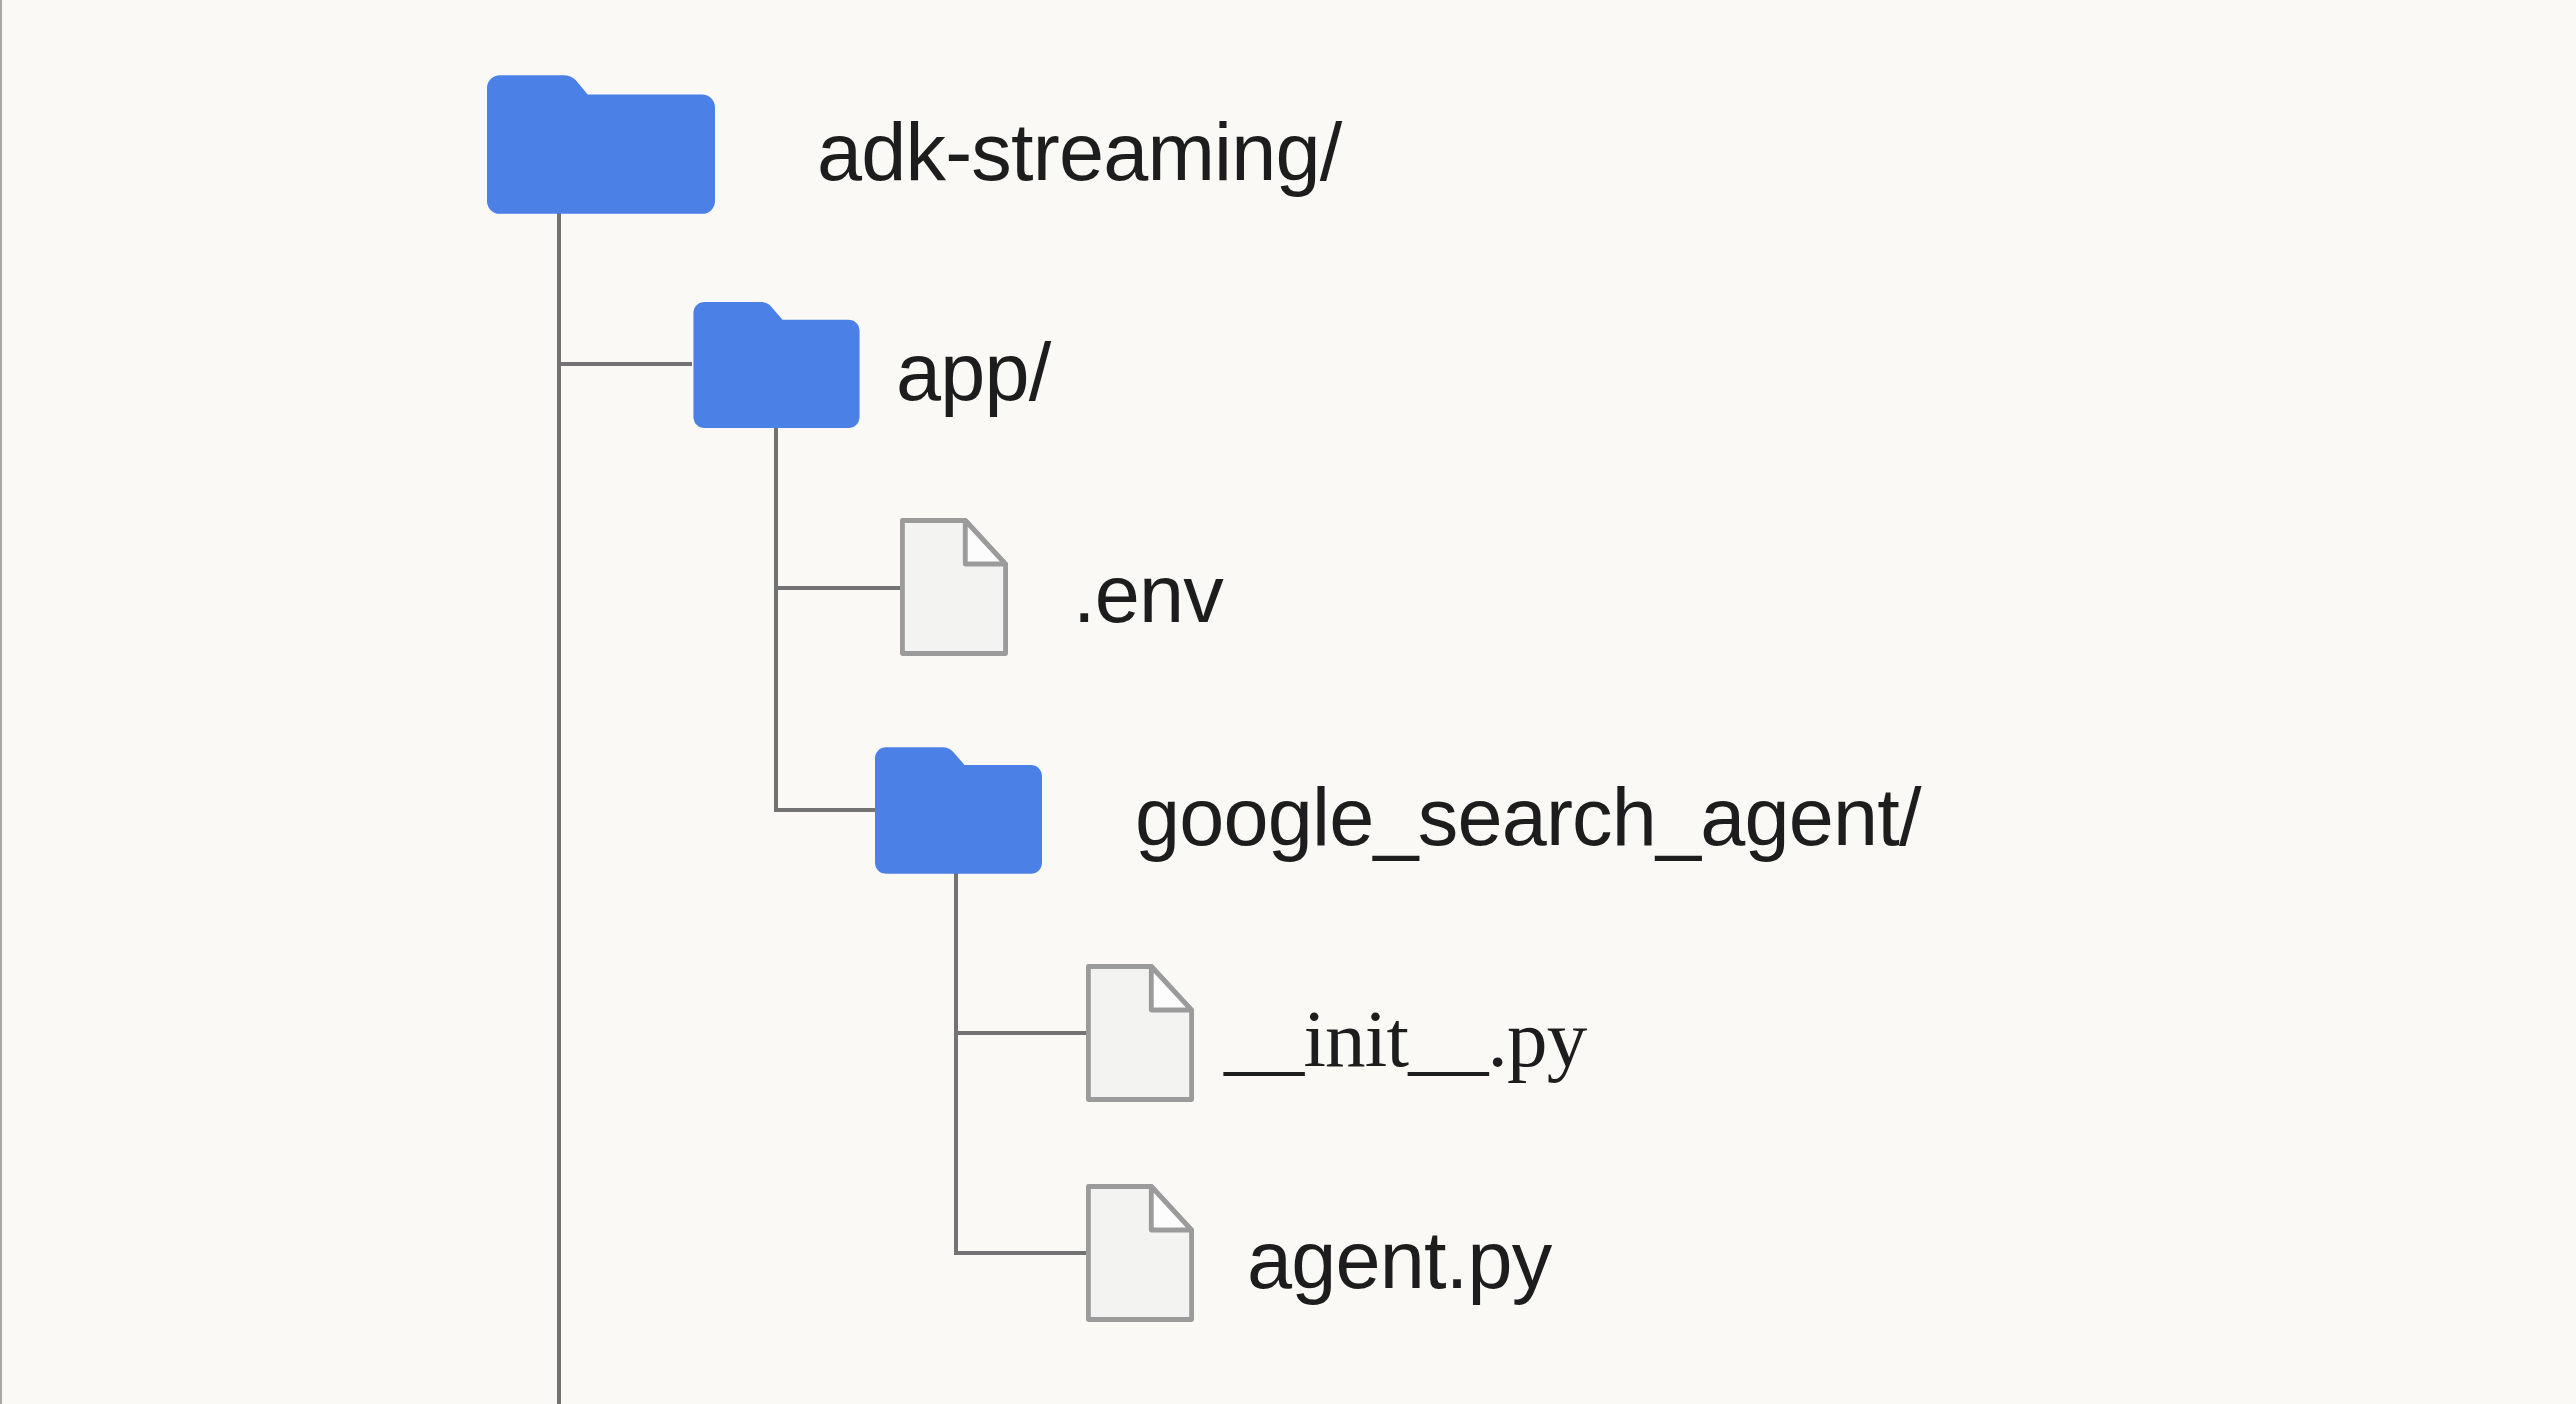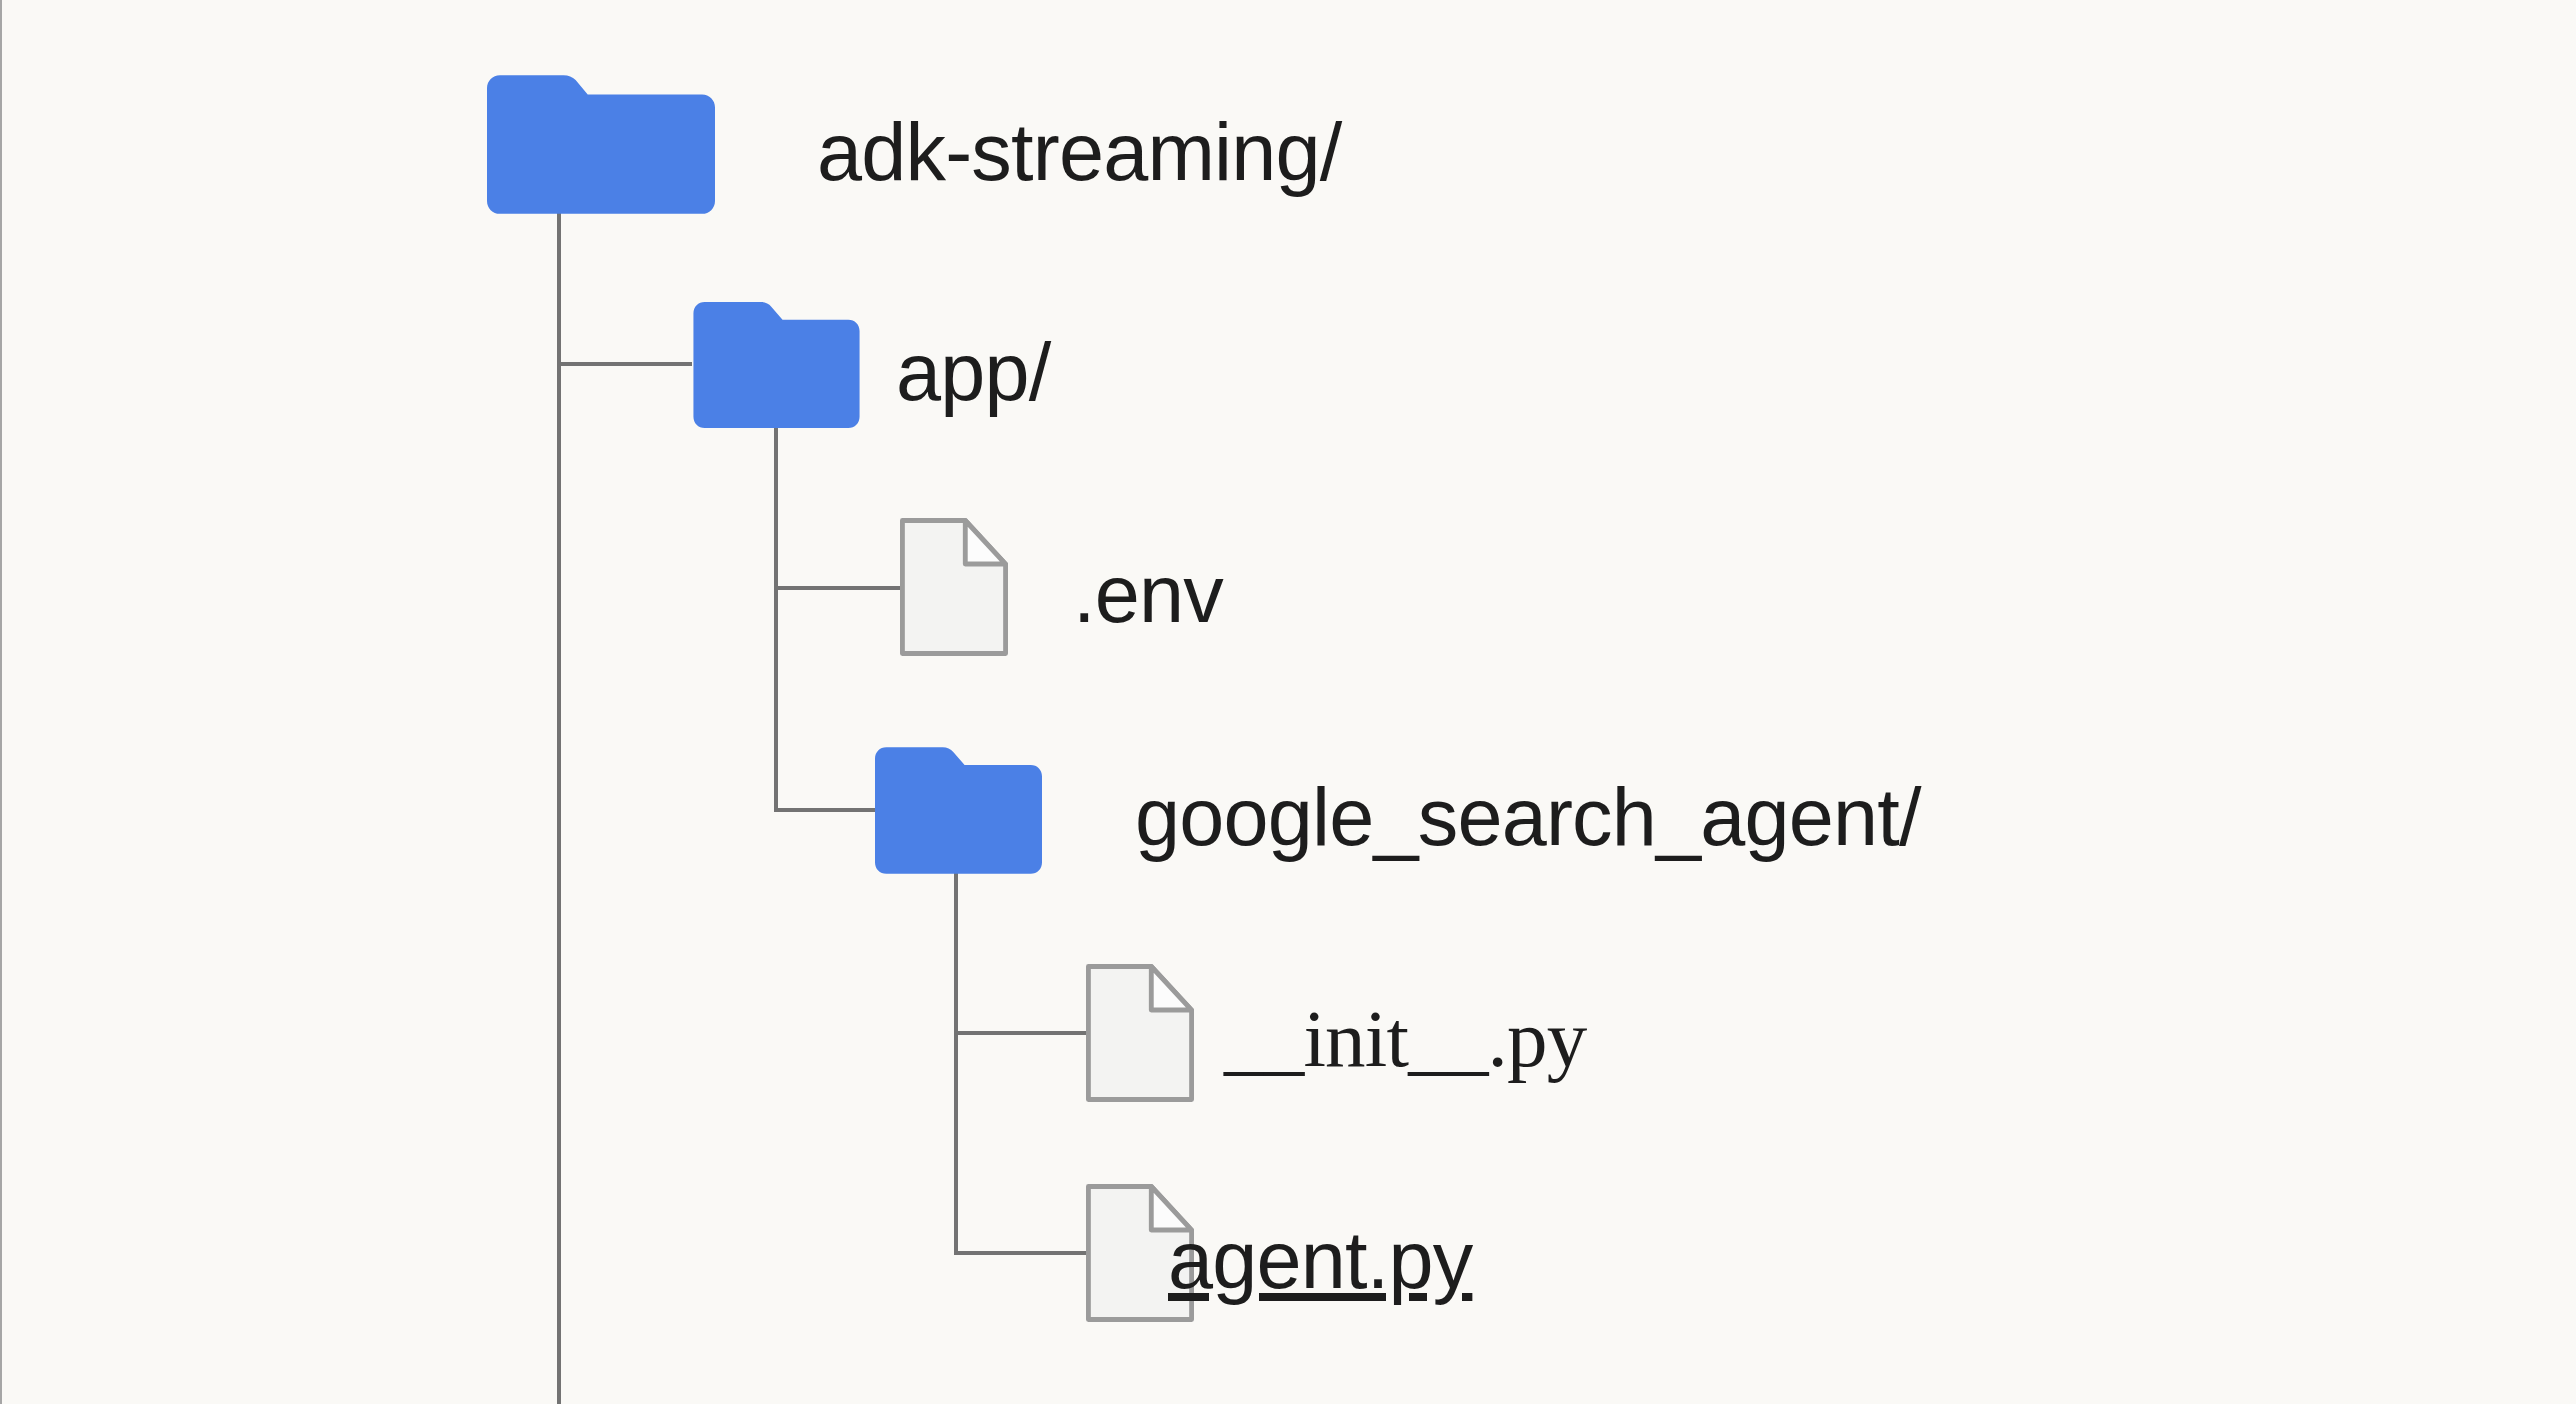--- a/index.html
+++ b/index.html
@@ -106,16 +106,16 @@
     </svg>
   </span>
   <div class="node-label" style="left:1224px; top:995px;font-family:Liberation Serif, serif;">__init__.py</div>
 
   <span class="icon" style="left:1086px; top:1184px; width:108px; height:138px;">
     <svg viewBox="0 0 134 171" xmlns="http://www.w3.org/2000/svg">
       <path class="file-body" d="M3,3 H81 L131,57 V168 H3 Z"></path>
       <path class="file-fold" d="M81,3 V57 H131 Z"></path>
     </svg>
   </span>
-  <div class="node-label" style="left:1168px; top:1216px;text-decoration:underline;">agent.py</div>
+  <div class="node-label" style="left:1247px; top:1216px;">agent.py</div>
 
 </div>
 
 
 </body></html>

